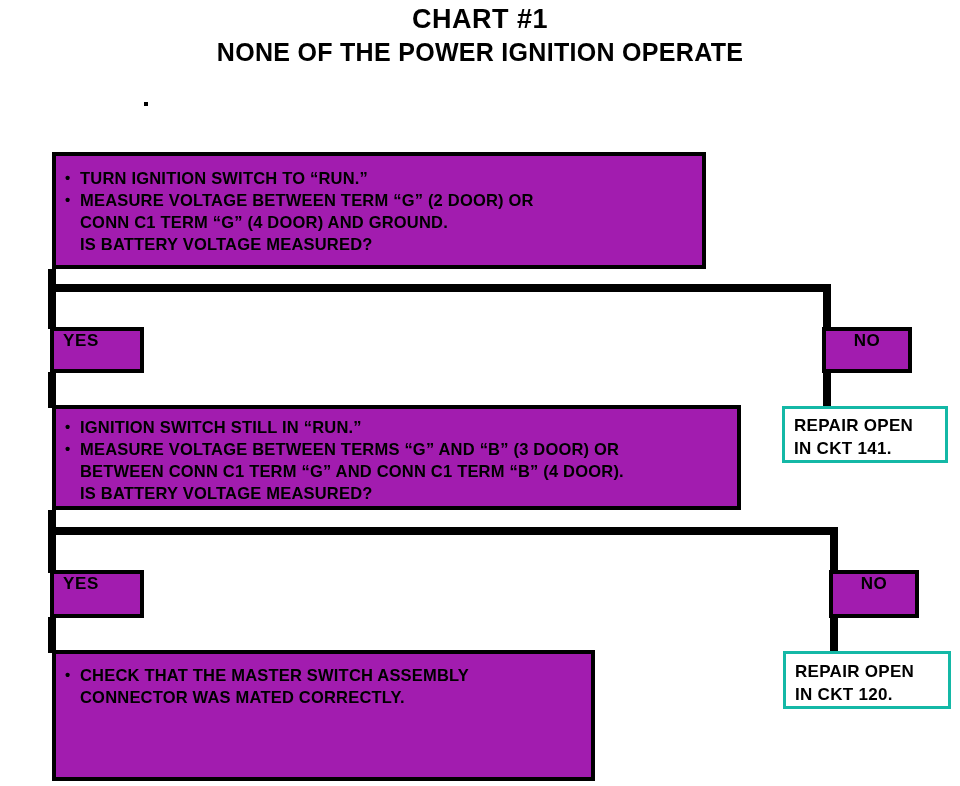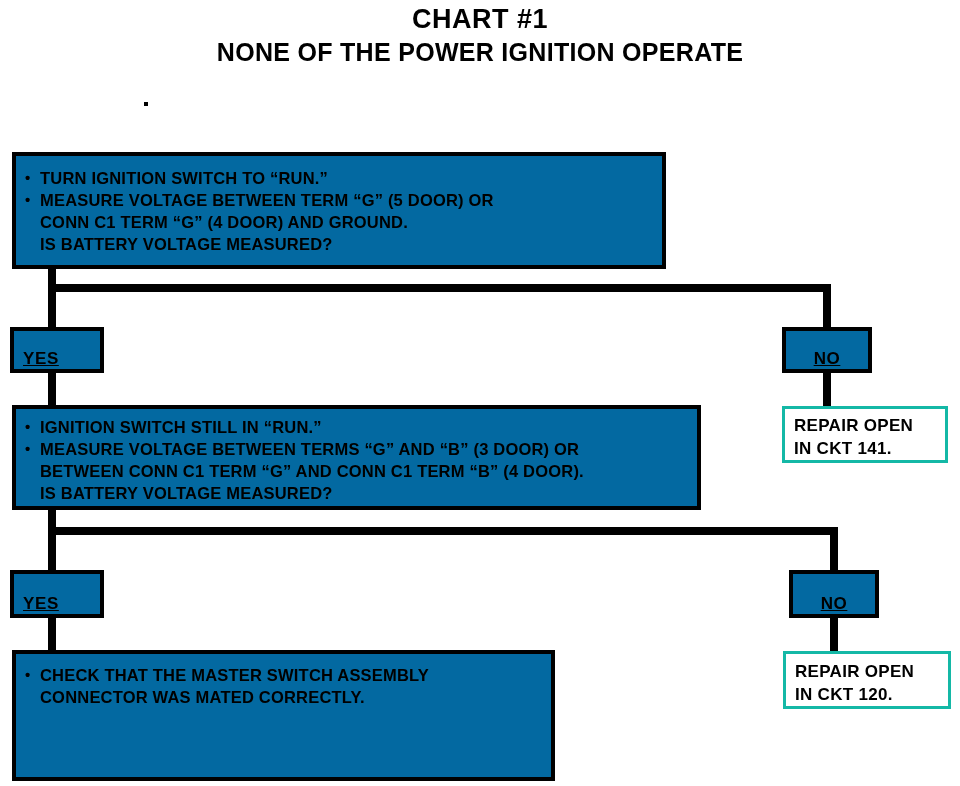--- a/index.html
+++ b/index.html
@@ -40,22 +40,23 @@
     font-size: 25px;
     font-weight: bold;
     letter-spacing: 0.3px;
     line-height: 28px;
   }
 
   
   .box {
     position: absolute;
     border: 4px solid #000;
-    background: #0369a1;
+    background: #a21caf;
     box-sizing: border-box;
+    margin-left: 40px;
   }
   .box-thin {
     position: absolute;
     border: 3px solid #14b8a6;
     background: #fff;
     box-sizing: border-box;
   }
 
   
   .steps {
@@ -83,22 +84,21 @@
   .steps li.cont {
     padding-left: 15px;
   }
   .steps li.cont::before {
     content: "";
   }
 
   
   .decision {
     display: flex;
-    align-items: flex-end;
-    text-decoration: underline;
+    align-items: flex-start;
   }
   .decision .lbl {
     font-size: 17px;
     font-weight: bold;
     letter-spacing: 0.6px;
   }
   .decision.left .lbl { padding-left: 9px; }
   .decision.center { justify-content: center; }
 
   
@@ -130,21 +130,21 @@
 <div id="page">
 
   <div class="title-main">CHART #1</div>
   <div class="title-sub">NONE OF THE POWER IGNITION OPERATE</div>
 
   <div class="speck" style="left:144px; top:102px;"></div>
 
   <div class="box" style="left:12px; top:152px; width:654px; height:117px;">
     <ul class="steps" style="margin:11px 0 0 9px;">
       <li>TURN IGNITION SWITCH TO “RUN.”</li>
-      <li>MEASURE VOLTAGE BETWEEN TERM “G” (5 DOOR) OR</li>
+      <li>MEASURE VOLTAGE BETWEEN TERM “G” (2 DOOR) OR</li>
       <li class="cont">CONN C1 TERM “G” (4 DOOR) AND GROUND.</li>
       <li class="cont">IS BATTERY VOLTAGE MEASURED?</li>
     </ul>
   </div>
 
   <div class="conn" style="left:48px; top:269px; width:8px; height:22px;"></div>
 
   <div class="conn" style="left:48px; top:284px; width:783px; height:8px;"></div>
 
   <div class="conn" style="left:48px; top:284px; width:8px; height:45px;"></div>

